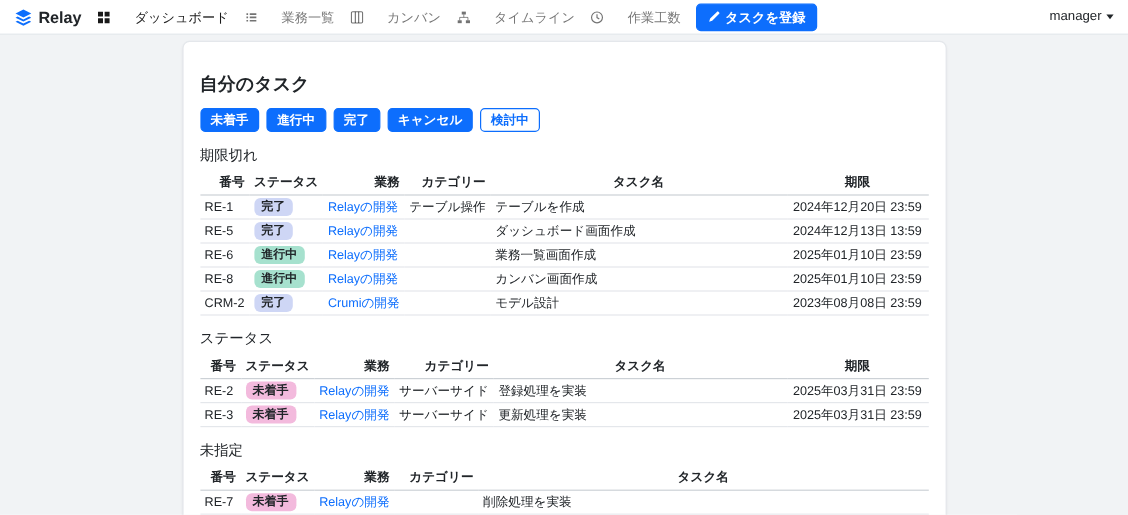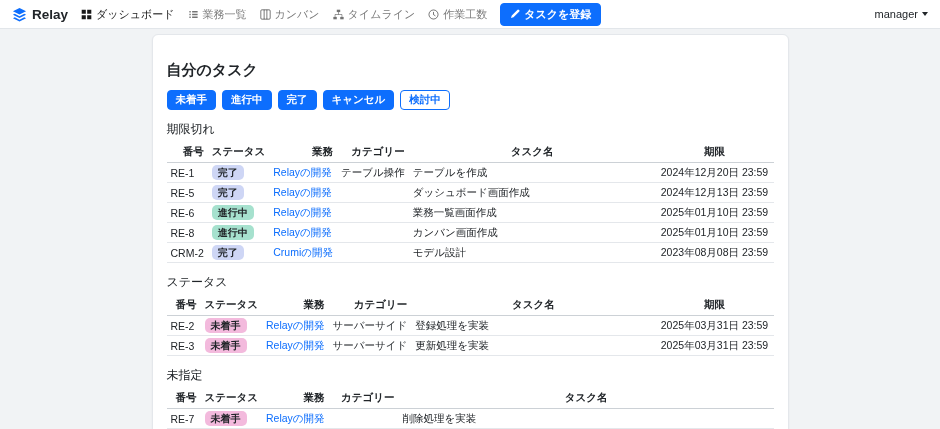--- a/index.html
+++ b/index.html
@@ -3,21 +3,21 @@
 <meta charset="utf-8">
 <style>
   *{box-sizing:border-box;margin:0;padding:0}
   html,body{width:940px;height:429px}
   body{background:#f1f3f5;font-family:"Liberation Sans","DejaVu Sans",sans-serif;color:#212529;overflow:hidden;-webkit-font-smoothing:antialiased}
 
   
   .navbar{display:flex;align-items:center;height:29px;background:#fff;border-bottom:1px solid #e2e6ea;padding:12px 12px;gap:13px}
   .brand{display:flex;align-items:center;gap:5px;font-size:13.5px;font-weight:700;color:#212529;text-decoration:none;cursor:pointer}
   .logo path{fill:var(--primary,#0d6efd)}
-  .nav-link{display:flex;align-items:center;gap:4px;font-size:11px;color:rgba(0,0,0,.55);text-decoration:none;cursor:pointer;white-space:nowrap}
+  .nav-link{display:flex;align-items:center;gap:20px;font-size:11px;color:rgba(0,0,0,.55);text-decoration:none;cursor:pointer;white-space:nowrap}
   .nav-link.active{color:rgba(0,0,0,.9)}
   .btn-register{display:flex;align-items:center;gap:4px;background:var(--primary,#0d6efd);border:1px solid var(--primary,#0d6efd);color:#fff;font-size:11px;font-weight:600;padding:3px 9px;border-radius:4px;cursor:pointer;font-family:inherit;white-space:nowrap}
   .user-menu{margin-left:auto;font-size:11px;color:#212529;display:flex;align-items:center;cursor:pointer;text-decoration:none}
   .caret{width:0;height:0;border-top:4px solid #212529;border-left:3.5px solid transparent;border-right:3.5px solid transparent;margin-left:4px}
 
   
   .card{width:637px;margin:5px auto 0;background:#fff;border:1px solid #e4e7eb;border-radius:6px;padding:10px 14px 13px;box-shadow:0 1px 2px rgba(0,0,0,.05)}
   .page-title{font-size:15px;font-weight:700;margin:16px 0 10px}
   .filters{display:flex;gap:6px;margin-bottom:3px}
   .btn-filter{font-size:10.5px;font-weight:600;padding:2px 8px;border-radius:4px;border:1px solid var(--primary,#0d6efd);background:var(--primary,#0d6efd);color:#fff;cursor:pointer;font-family:inherit}
@@ -132,21 +132,21 @@
           <td>テーブル操作</td>
           <td>テーブルを作成</td>
           <td class="center">2024年12月20日 23:59</td>
         </tr>
         <tr>
           <td>RE-5</td>
           <td><span class="badge done">完了</span></td>
           <td><a class="biz-link">Relayの開発</a></td>
           <td></td>
           <td>ダッシュボード画面作成</td>
-          <td class="center">2024年12月13日 23:59</td>
+          <td class="center">2024年12月13日 13:59</td>
         </tr>
         <tr>
           <td>RE-6</td>
           <td><span class="badge progress">進行中</span></td>
           <td><a class="biz-link">Relayの開発</a></td>
           <td></td>
           <td>業務一覧画面作成</td>
           <td class="center">2025年01月10日 23:59</td>
         </tr>
         <tr>

